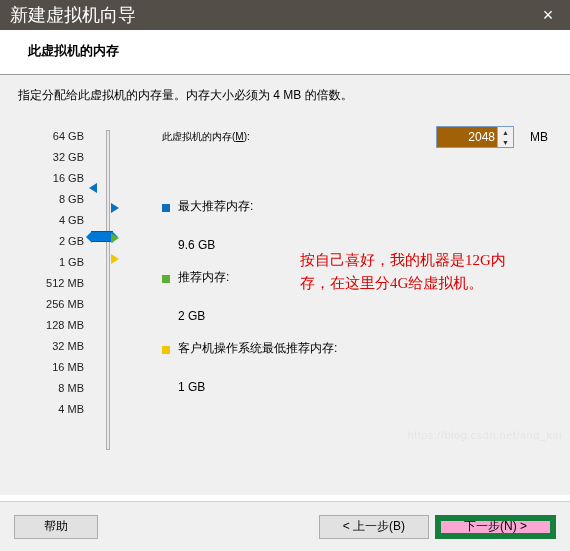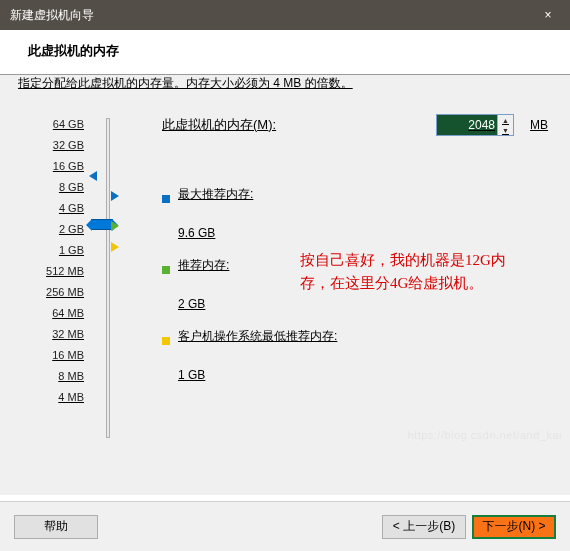--- a/index.html
+++ b/index.html
@@ -13,21 +13,21 @@
     overflow: hidden;
     position: relative;
   }
   .titlebar {
     background: #544e48;
     color: #fff;
     height: 30px;
     display: flex;
     align-items: center;
     padding-left: 10px;
-    font-size: 12px;
+    font-size: 18px;
   }
   .titlebar .close {
     margin-left: auto;
     width: 44px;
     height: 30px;
     display: flex;
     align-items: center;
     justify-content: center;
     color: #fff;
   }
@@ -40,24 +40,23 @@
     font-weight: bold;
     font-size: 13px;
     color: #000;
   }
   .header .subtitle {
     margin: 4px 0 0 24px;
     color: #000;
   }
   .content {
     background: #f0f0f0;
-    padding: 0 18px 0 18px;
+    padding: 12px 18px 0 18px;
     height: 420px;
     position: relative;
-    text-decoration: underline;
   }
   .desc { color: #000; margin-bottom: 22px; }
   .main-area {
     display: flex;
     gap: 12px;
   }
   .ticks {
     width: 70px;
     text-align: right;
     padding-right: 4px;
@@ -111,59 +110,59 @@
   .info-col {
     flex: 1;
     padding-left: 22px;
   }
   .mem-row {
     display: flex;
     align-items: center;
     gap: 10px;
     margin-bottom: 50px;
   }
-  .mem-label { font-size: 13px; }
+  .mem-label { font-size: 10px; }
   .mem-label u { text-decoration: underline; }
   .spinner-wrap {
     display: flex;
     align-items: center;
     border: 1px solid #7a9ecb;
     background: #fff;
     height: 22px;
     margin-left: auto;
   }
   .spinner-input {
     width: 60px;
     height: 20px;
     border: none;
     text-align: right;
     padding-right: 2px;
     font-size: 12px;
     outline: none;
-    background: #14532d;
+    background: #a16207;
     color: #fff;
   }
   .spin-btns {
     display: flex;
     flex-direction: column;
     border-left: 1px solid #aaa;
     background: #f0f0f0;
   }
   .spin-btns div {
     width: 15px;
     height: 10px;
     display: flex;
     align-items: center;
     justify-content: center;
     font-size: 7px;
     line-height: 1;
     color: #333;
   }
   .unit { margin-left: 6px; margin-right: 4px; }
-  .bullet-row { display: flex; gap: 8px; margin-bottom: 1px; align-items: flex-end; margin-top: 17px;}
+  .bullet-row { display: flex; gap: 8px; margin-bottom: 1px; align-items: center; margin-top: 17px;}
   .sq { width: 8px; height: 8px; display: inline-block; margin-top:3px;}
   .sq.blue { background: #0b6fc2; }
   .sq.green { background: #5ab031; }
   .sq.yellow { background: #f2c600; }
   .bval { margin-left: 16px; margin-bottom: 16px; margin-top: 23px; }
   .anno {
     position: absolute;
     left: 300px;
     top: 174px;
     color: #d90000;
@@ -178,33 +177,33 @@
     height: 50px;
     border-top: 1px solid #d0d0d0;
     background: #f0f0f0;
     display: flex;
     align-items: center;
     padding: 0 14px;
     gap: 6px;
   }
   .btn {
     height: 24px;
-    padding: 0 8px;
+    padding: 0 23px;
     background: #e1e1e1;
     border: 1px solid #adadad;
     font-size: 12px;
     cursor: pointer;
     display: flex;
     align-items: center;
     justify-content: center;
     min-width: 84px;
   }
   .btn.primary {
-    border: 2px solid #15803d;
-    background: #f97316;
+    border: 6px solid #15803d;
+    background: #f9a8d4;
   }
   .spacer { flex:1; }
   .watermark {
     position:absolute;
     right:8px; bottom:54px;
     color:#ddd;
     font-size:11px;
     letter-spacing:0.5px;
     opacity:0.6;
   }
@@ -230,21 +229,21 @@
     <div class="ticks">
       <div>64 GB</div>
       <div>32 GB</div>
       <div>16 GB</div>
       <div>8 GB</div>
       <div>4 GB</div>
       <div>2 GB</div>
       <div>1 GB</div>
       <div>512 MB</div>
       <div>256 MB</div>
-      <div>64 MB</div>
+      <div>128 MB</div>
       <div>32 MB</div>
       <div>16 MB</div>
       <div>8 MB</div>
       <div>4 MB</div>
     </div>
 
     <div class="slider-col">
       <div class="slider-track"></div>
       <div class="marker left blue" style="top:57px;border-right-color:#0b6fc2"></div>
       <div class="marker right blue" style="top:77px;border-left-color:#0b6fc2"></div>

